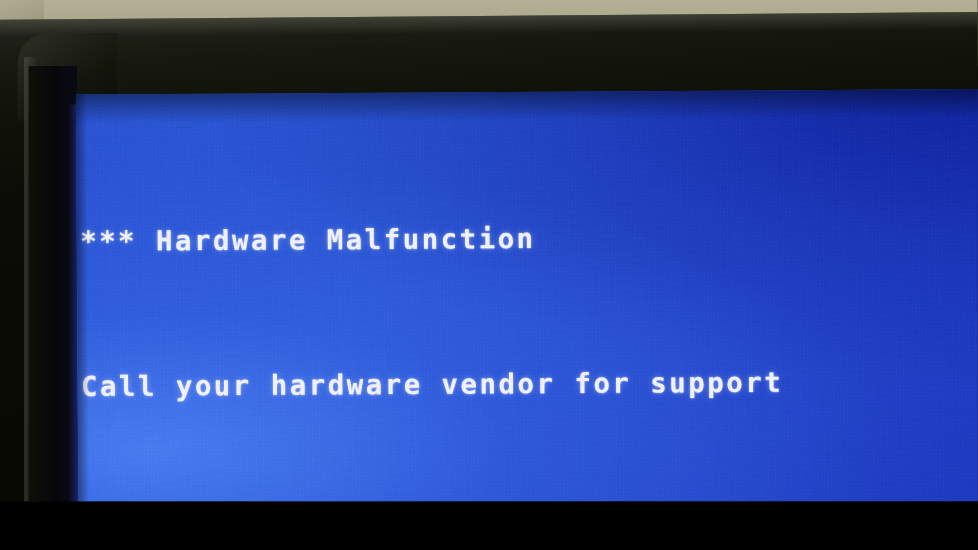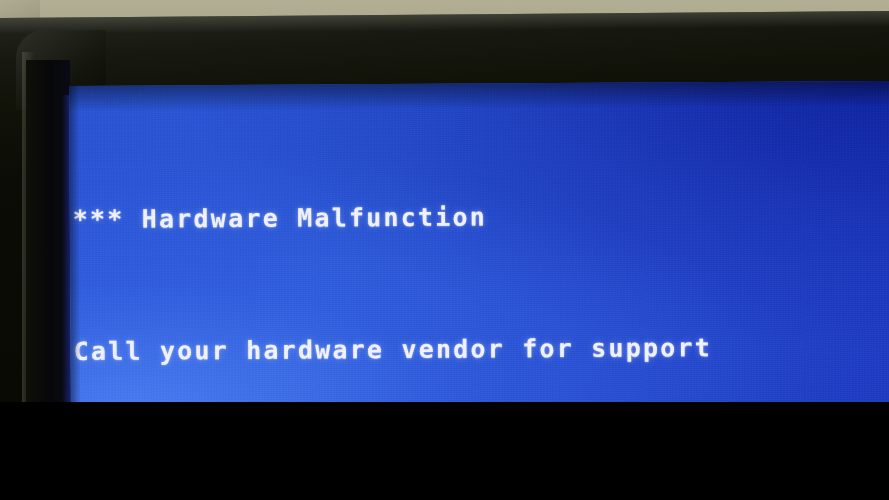--- a/index.html
+++ b/index.html
@@ -3,21 +3,21 @@
 <meta charset="utf-8">
 <style>
   html, body {
     margin: 0;
     padding: 0;
     background: #000;
   }
   #photo {
     position: relative;
     width: 889px;
-    height: 402px;
+    height: 456px;
     overflow: hidden;
     background: #0a0a0a;
     font-family: "DejaVu Sans Mono", monospace;
   }
 
   
   .wall {
     position: absolute;
     left: 0; top: 0;
     width: 889px; height: 60px;

